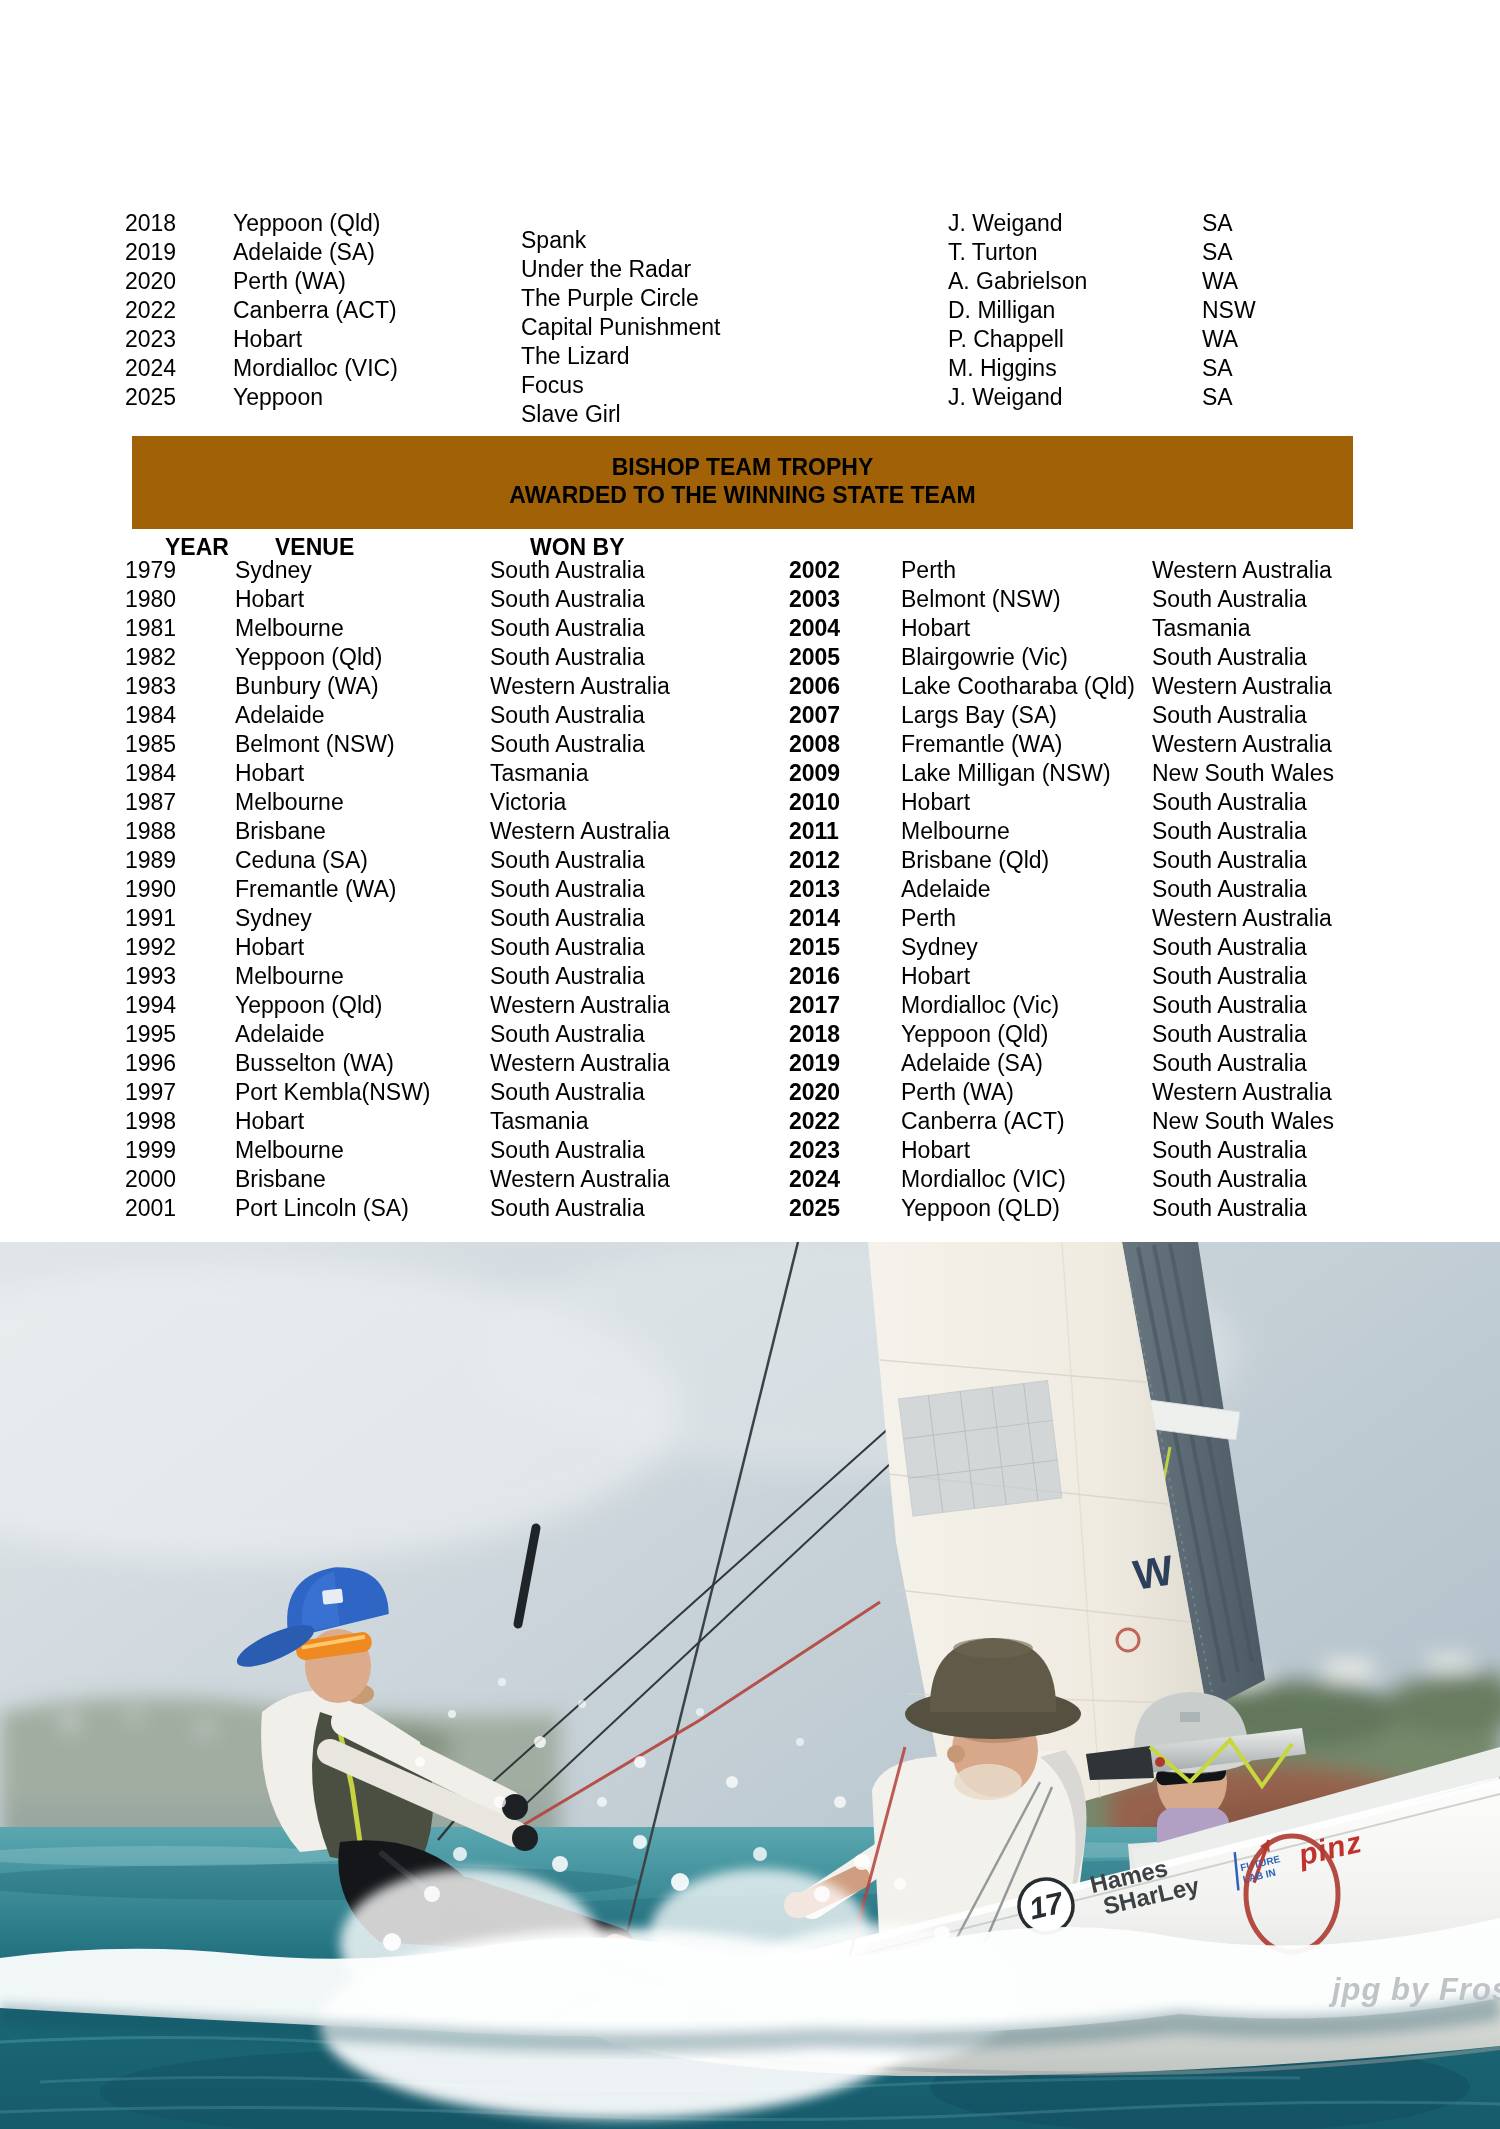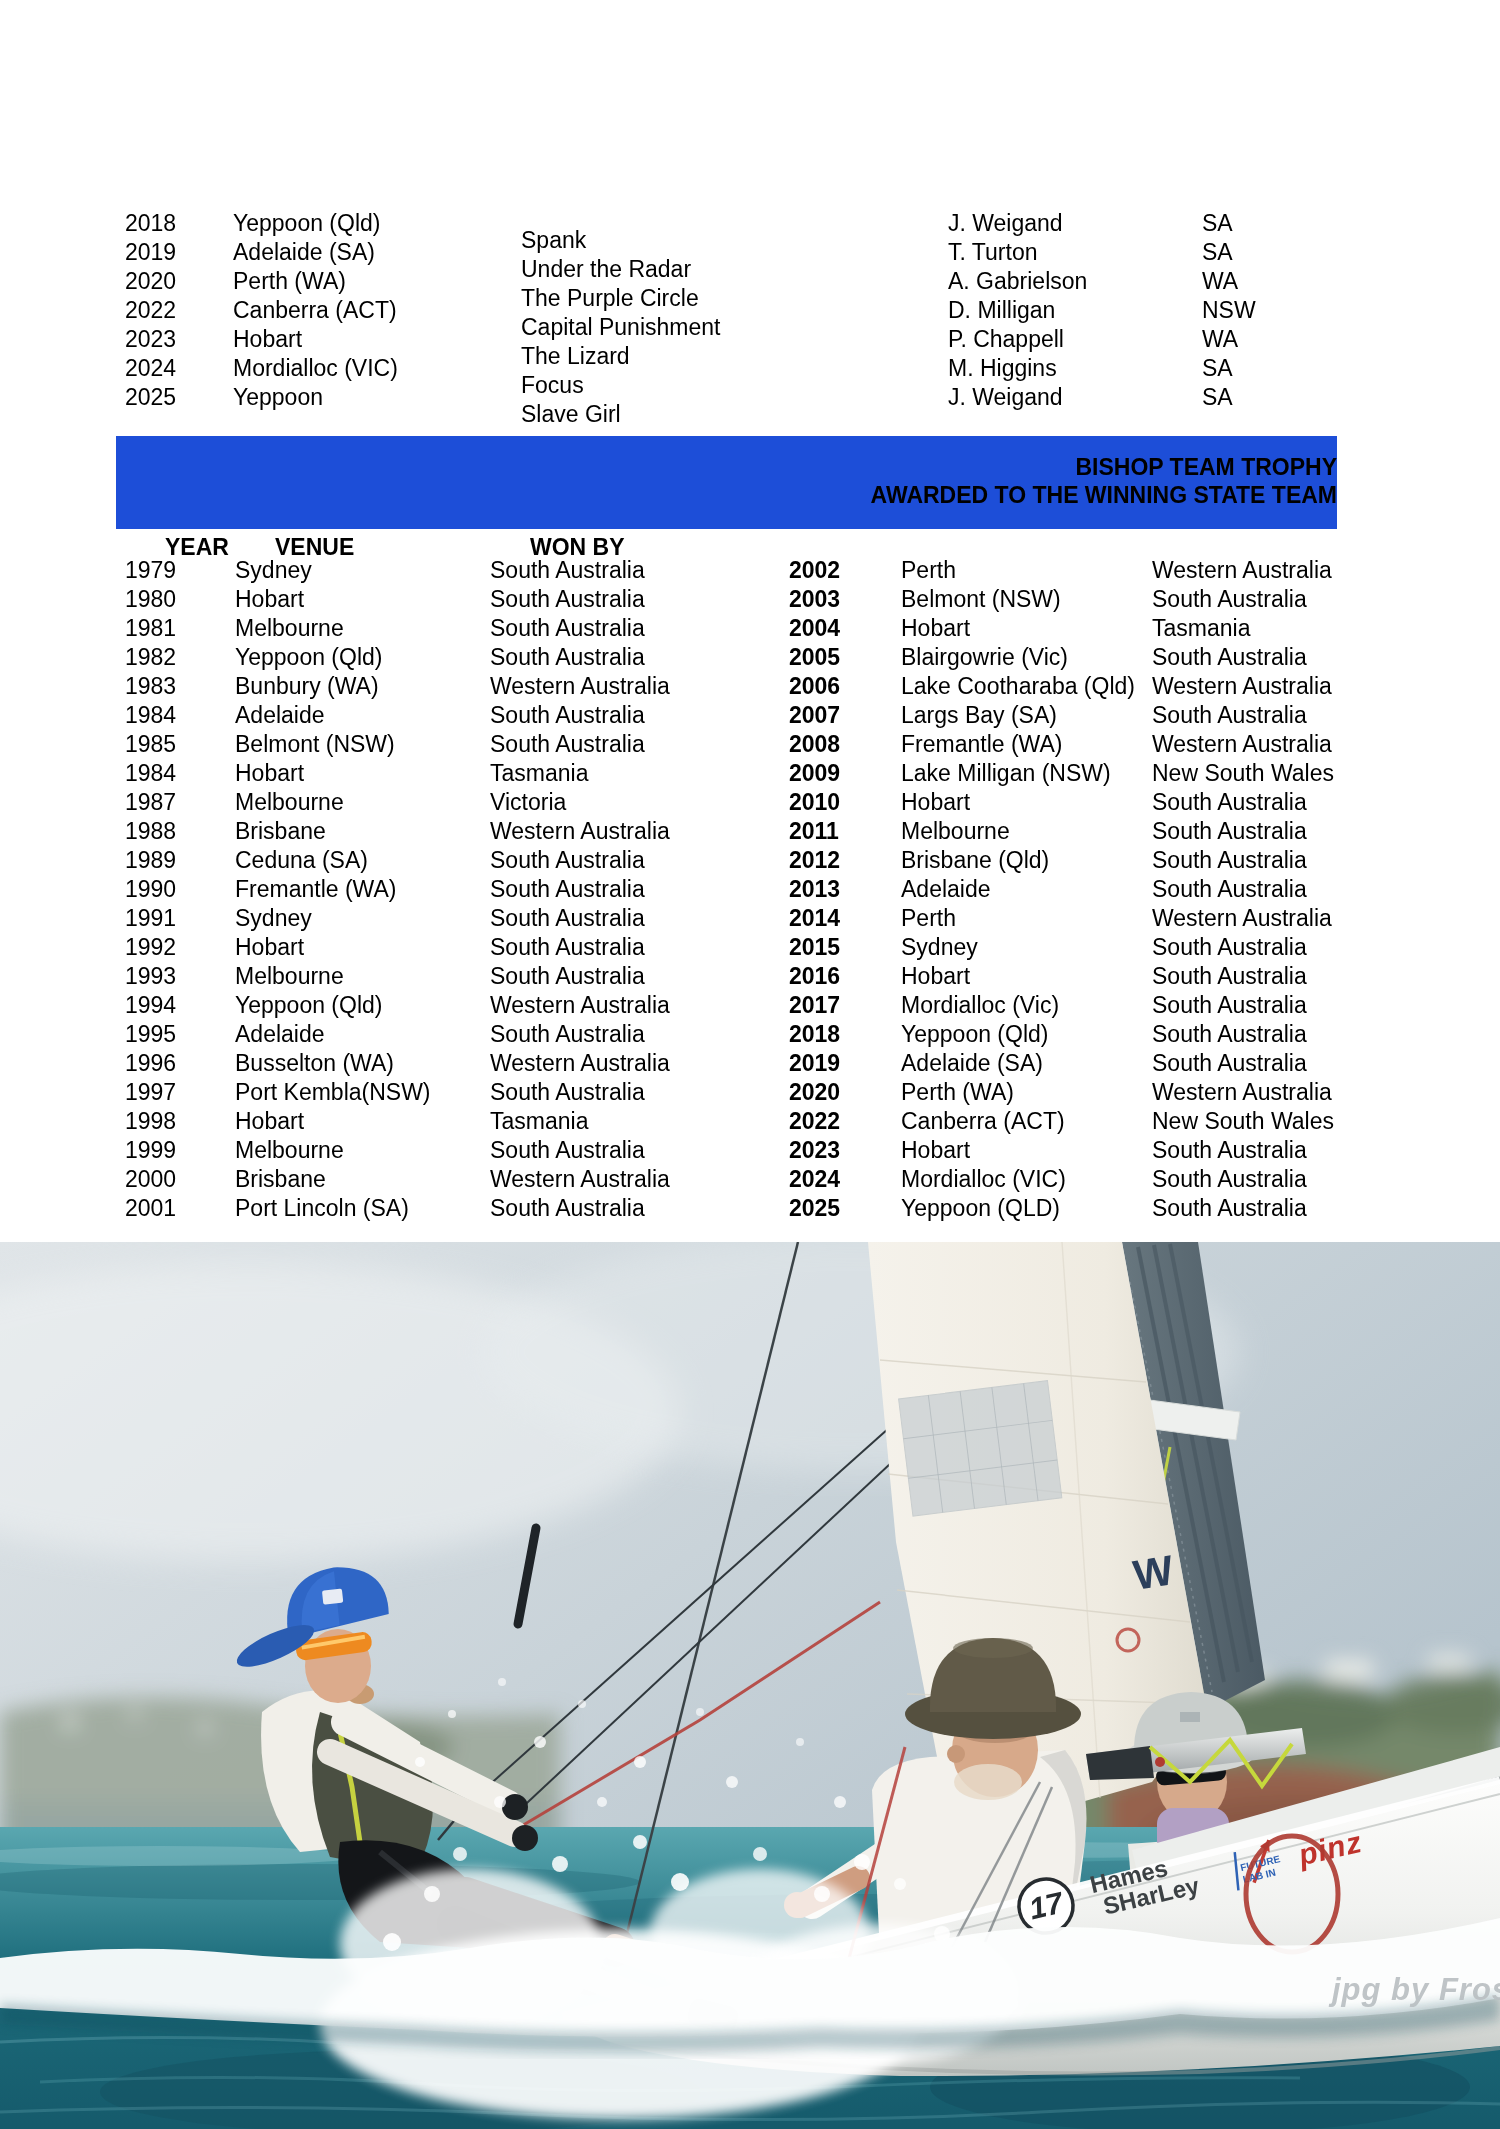--- a/index.html
+++ b/index.html
@@ -4,22 +4,22 @@
 <style>
   html,body{margin:0;padding:0;background:#fff;}
   body{width:1500px;height:2129px;position:relative;font-family:"Liberation Sans",sans-serif;color:#000;overflow:hidden;}
   .tbl{position:absolute;left:125px;width:1280px;font-size:23px;line-height:29px;white-space:nowrap;}
   .row{position:relative;height:29px;}
   .row span{position:absolute;top:0;}
   
   .t1{left:0;} .t2{left:108px;} .t3{left:396px;margin-top:17px;} .t4{left:823px;} .t5{left:1077px;}
   
   .c1{left:0;} .c2{left:110px;} .c3{left:365px;} .c4{left:664px;font-weight:bold;} .c5{left:776px;} .c6{left:1027px;}
-  .banner{position:absolute;left:116px;top:436px;width:1221px;height:93px;background:#1d4ed8;
-          text-align:right;font-weight:bold;font-size:23px;line-height:28px;padding-top:17px;box-sizing:border-box;}
+  .banner{position:absolute;left:132px;top:436px;width:1221px;height:93px;background:#a16207;
+          text-align:center;font-weight:bold;font-size:23px;line-height:28px;padding-top:17px;box-sizing:border-box;}
   .hdr{position:absolute;left:125px;top:533px;height:29px;font-size:23px;line-height:29px;font-weight:bold;white-space:nowrap;width:1280px;margin-left:40px;}
   .hdr span{position:absolute;top:0;}
   .photo{position:absolute;left:0;top:1242px;width:1500px;height:887px;}
 </style>
 </head>
 <body>
 
 <div class="tbl" style="top:209px;">
   <div class="row">
       <span class="t1">2018</span>

